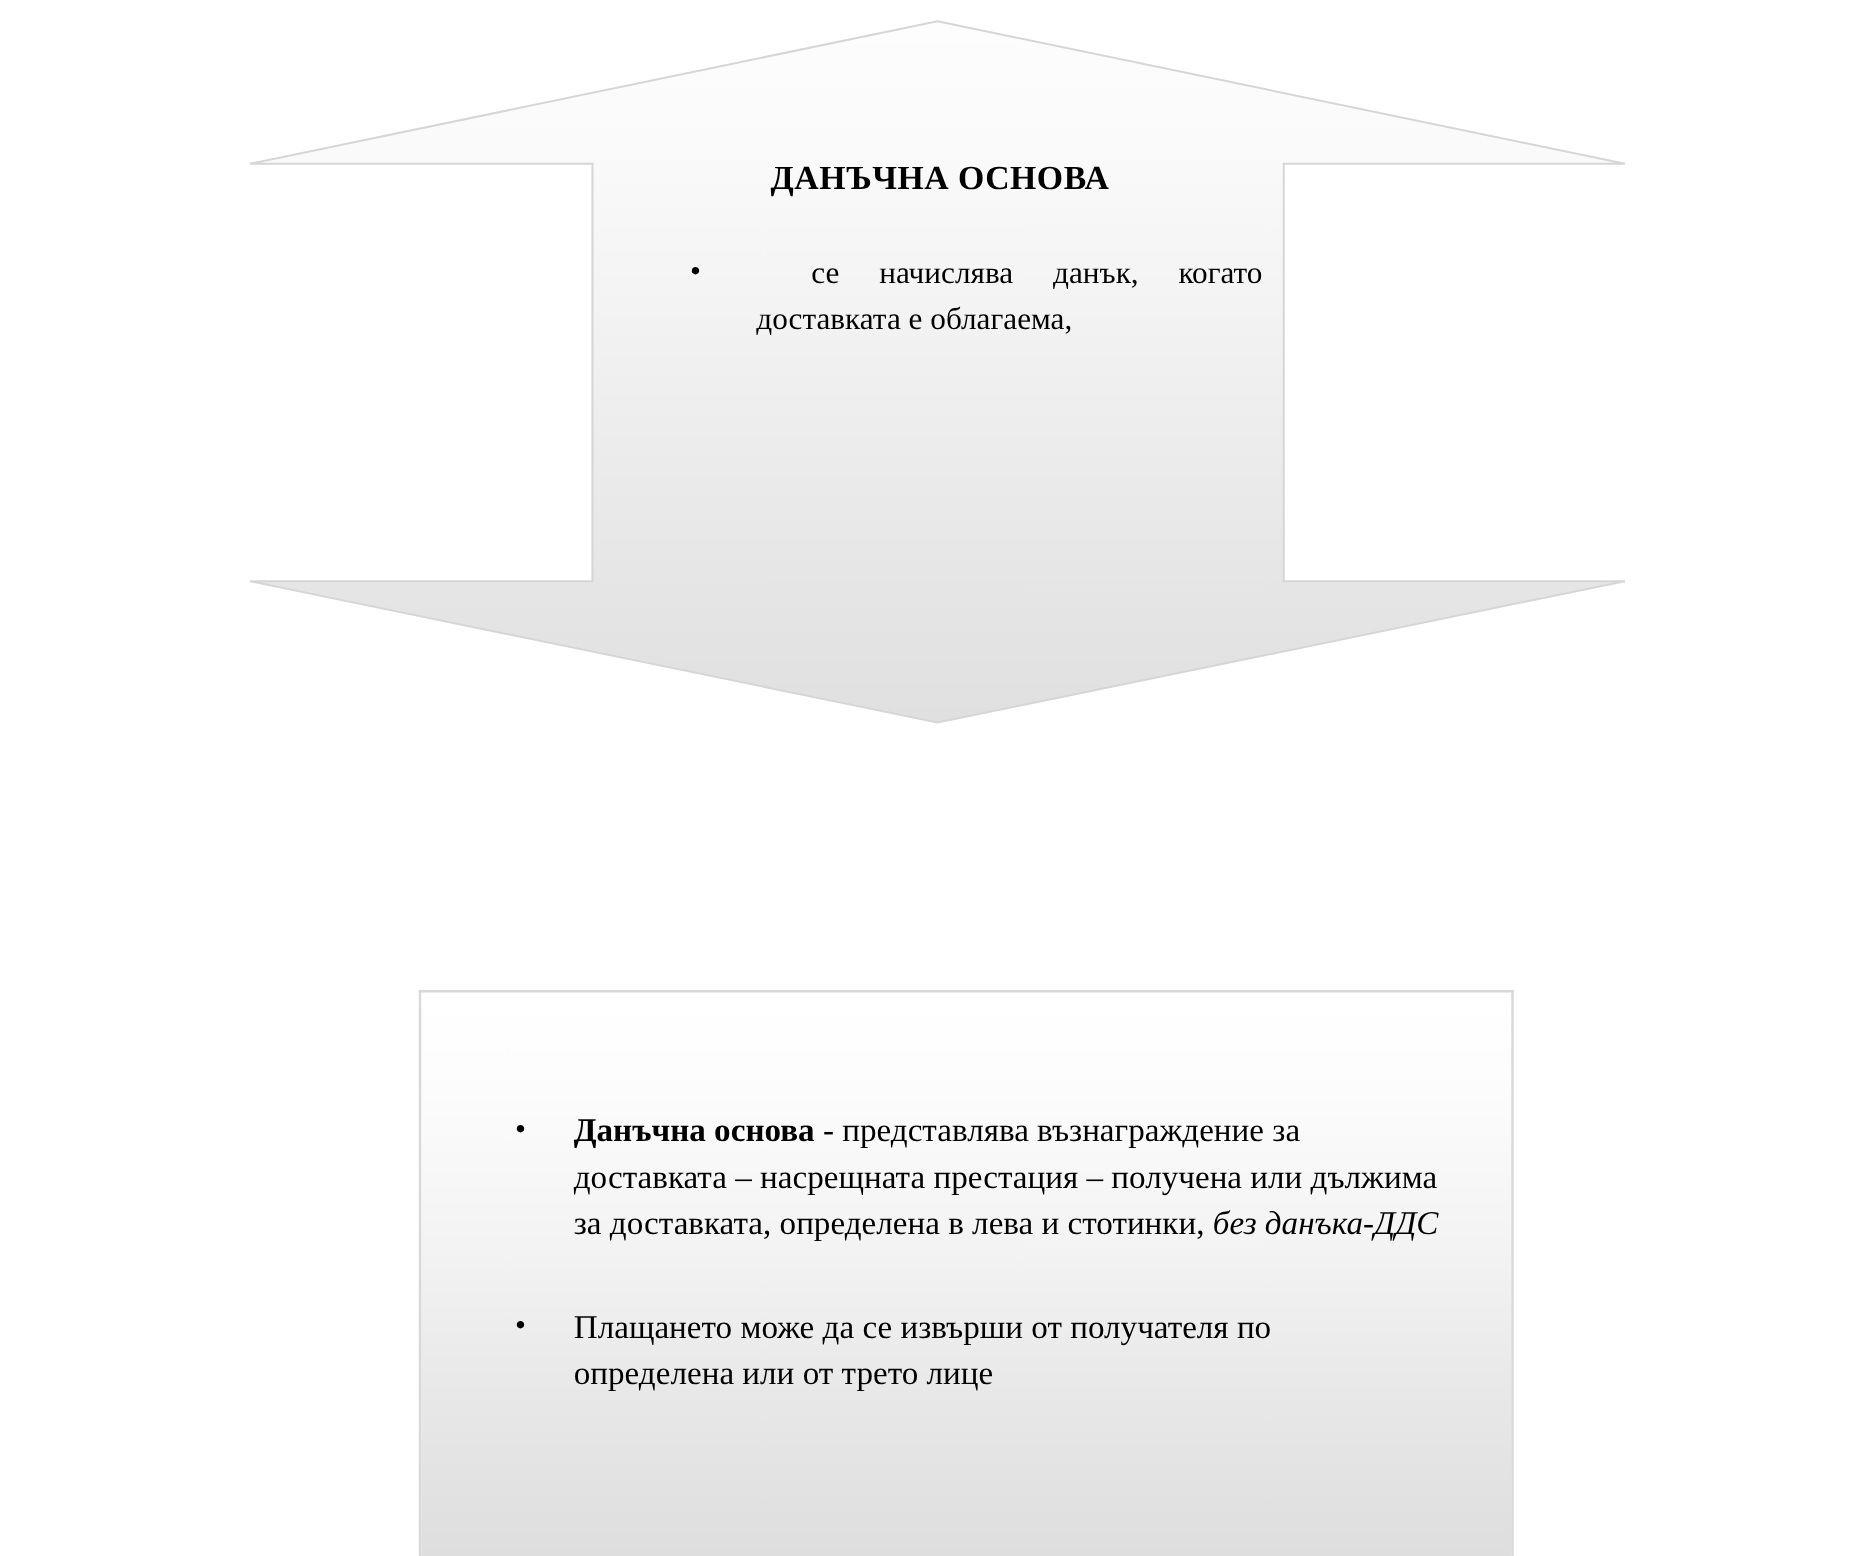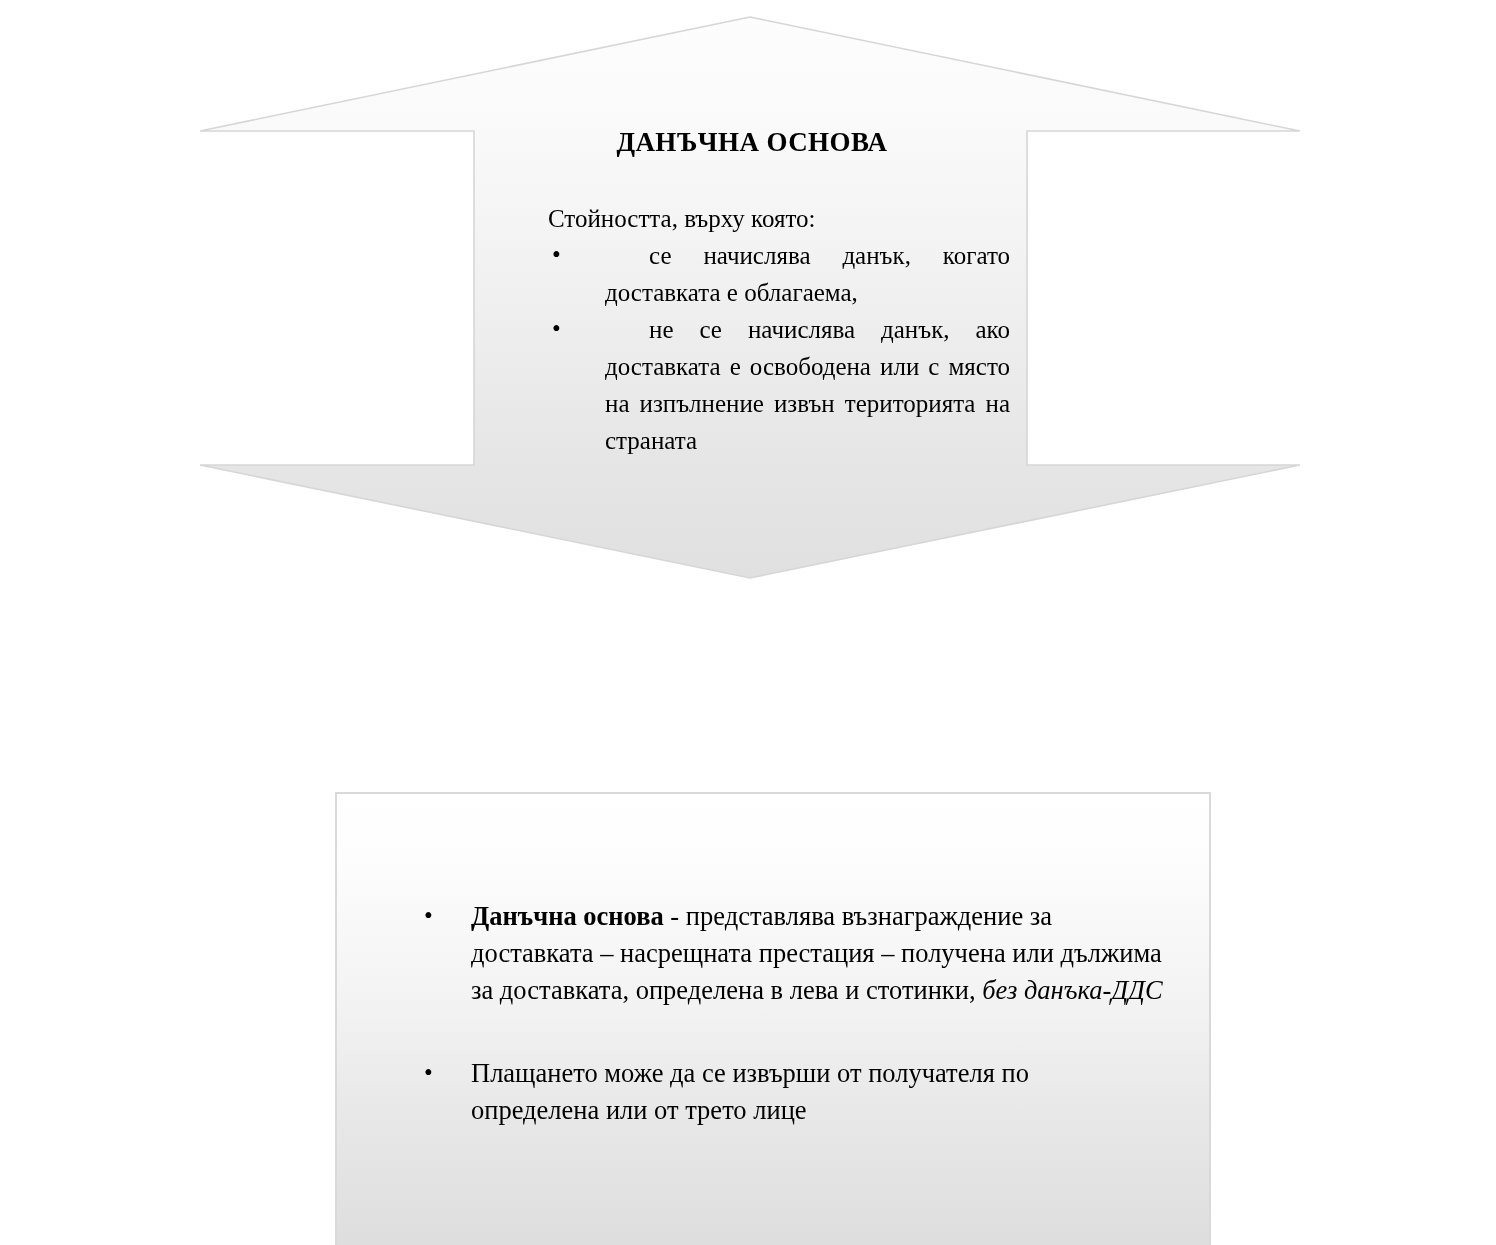--- a/index.html
+++ b/index.html
@@ -94,21 +94,21 @@
       #e4e4e4 82%,
       #dedede 100%);
   }
 
   #bottom-list {
     position: absolute;
     left: 70px;
     top: 88px;
     width: 740px;
     list-style: none;
-    margin: 16px;
+    margin: 4px;
     padding: 0;
   }
   .bottom-bullet-item {
     position: relative;
     padding-left: 48px;
     font-size: 26.5px;
     line-height: 37px;
     text-align: left;
     margin: 0 0 46px 0;
   }
@@ -152,27 +152,23 @@
              L 474,465
              L 474,131
              L 200,131
              Z" fill="url(#arrowGrad)" stroke="#d6d6d6" stroke-width="1.6" stroke-linejoin="miter"></path>
   </svg>
 </div>
 
 <div id="arrow-title">ДАНЪЧНА ОСНОВА</div>
 
 <div id="arrow-body">
-  <div id="arrow-intro">Стойността, върху която:</div>
   <ul class="arrow-bullet-list">
     <li class="arrow-bullet-item">
       <span class="txt">се начислява данък, когато доставката е облагаема,</span>
-    </li>
-    <li class="arrow-bullet-item">
-      <span class="txt">не се начислява данък, ако доставката е освободена или с място на изпълнение извън територията на страната</span>
     </li>
   </ul>
 </div>
 
 <div id="bottom-box">
   <ul id="bottom-list">
     <li class="bottom-bullet-item">
       <span class="b-strong">Данъчна основа</span><span>  - представлява възнаграждение за доставката – насрещната престация – получена или дължима за доставката, определена в лева и стотинки, </span><span class="b-italic">без данъка-ДДС</span>
     </li>
     <li class="bottom-bullet-item">

